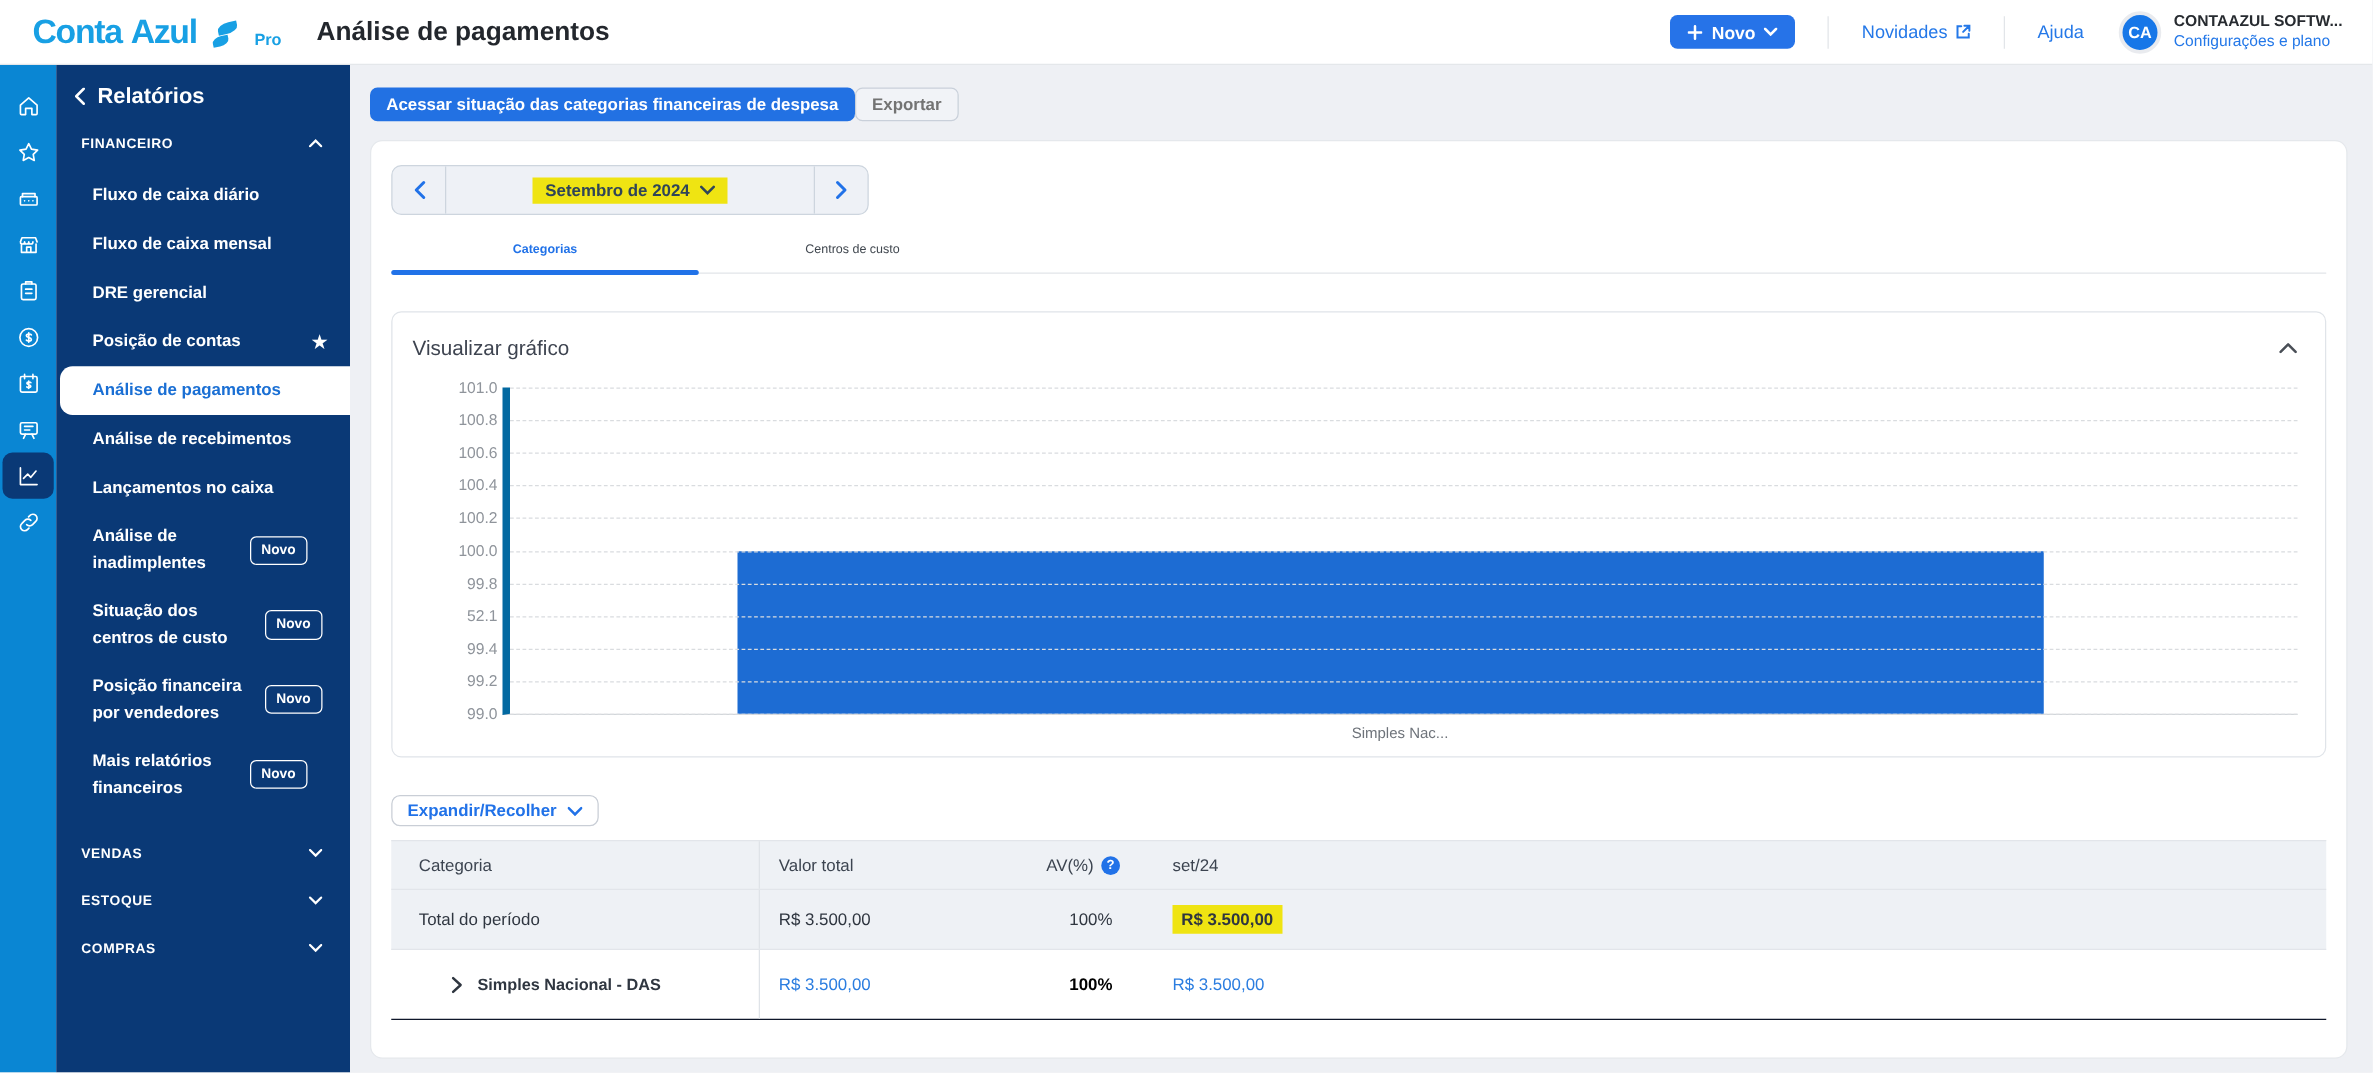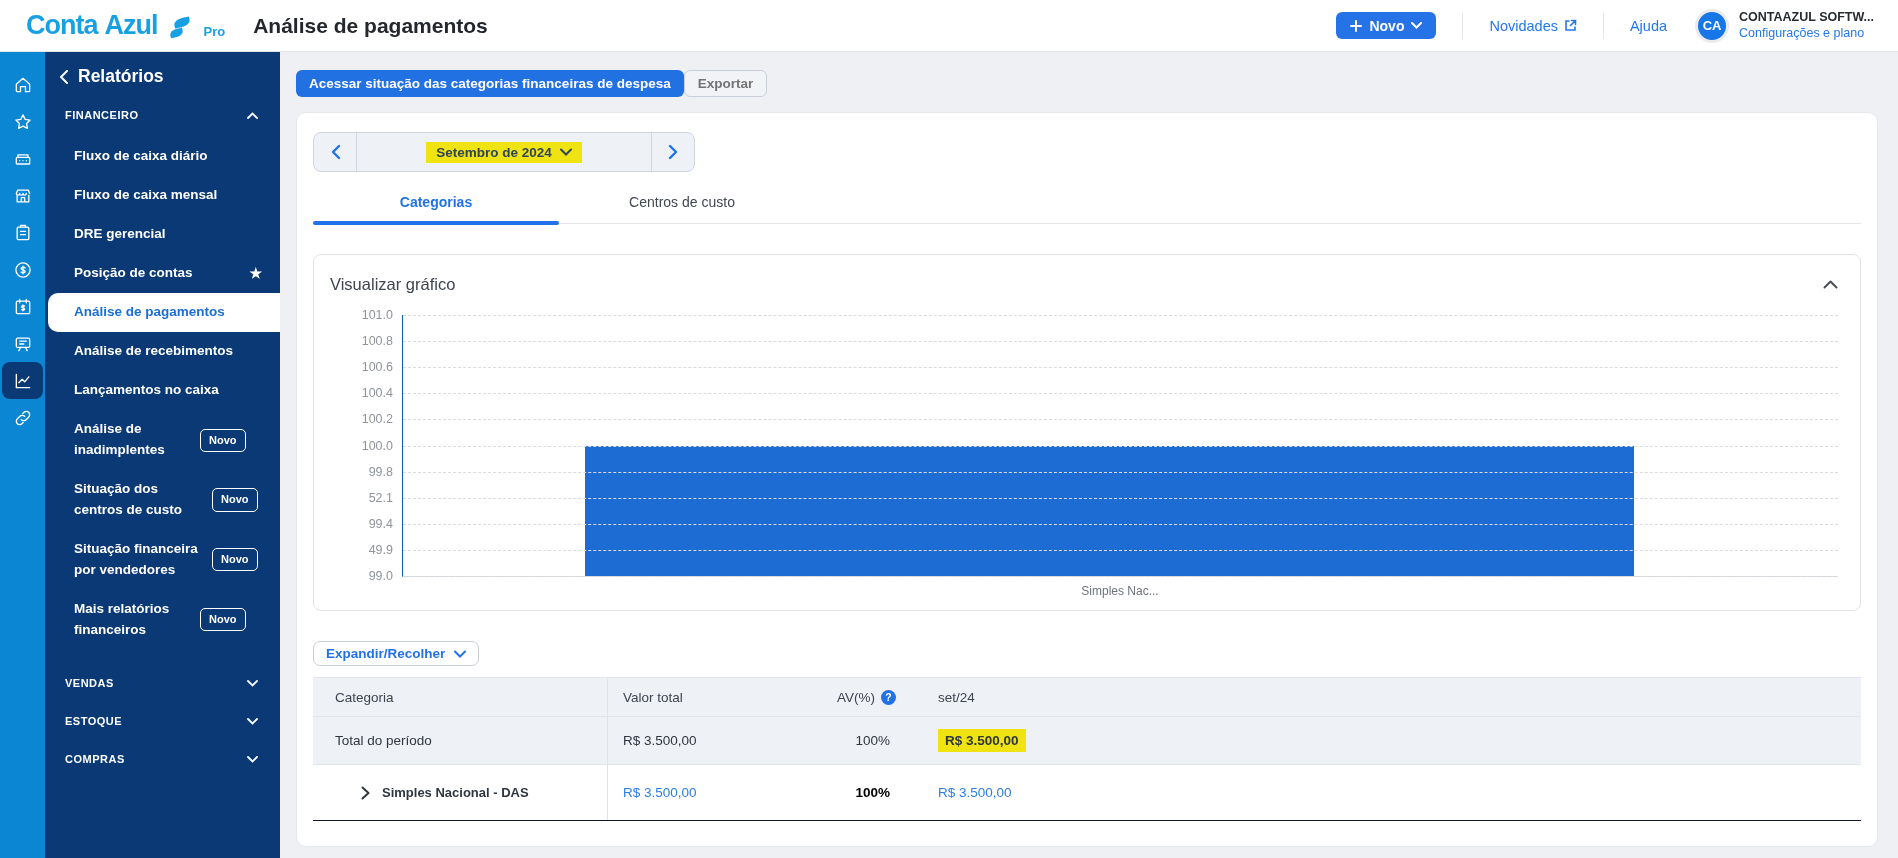--- a/index.html
+++ b/index.html
@@ -48,31 +48,31 @@
   .btn-secondary { background:#f1f3f7; color:#737373; border:1px solid #c9d0da; border-radius:6px; height:27px; padding:0 13px; font-size:13.5px; font-weight:bold; cursor:pointer; font-family:inherit; }
 
   .outer-card { background:#fff; border:1px solid #e5e8ec; border-radius:10px; width:1582px; height:735px; padding:19px 16px 0 16px; }
 
   .period { display:flex; width:382px; height:40px; border:1px solid #cdd5de; border-radius:8px; background:#eef1f6; overflow:hidden; }
   .period-btn { width:42px; display:flex; align-items:center; justify-content:center; cursor:pointer; flex:0 0 auto; }
   .period-mid { flex:1; border-left:1px solid #cdd5de; border-right:1px solid #cdd5de; display:flex; align-items:center; justify-content:center; cursor:pointer; }
   .hl { background:#efe412; padding:3px 10px; display:inline-flex; align-items:center; gap:8px; font-size:13.5px; font-weight:bold; color:#2f4558; }
 
   .tabs { display:flex; margin-top:22px; position:relative; border-bottom:1px solid #e2e5e9; }
-  .tab { width:246px; text-align:center; padding-bottom:13px; font-size:14px; color:#40474f; cursor:pointer; position:relative; font-weight:bold;}
+  .tab { width:246px; text-align:center; padding-bottom:13px; font-size:10px; color:#40474f; cursor:pointer; position:relative; font-weight:bold;}
   .tab.active { color:#2172e8; }
   .tab.active::after { content:""; position:absolute; left:0; right:0; bottom:-2px; height:4px; background:#2172e8; border-radius:2px; }
 
   
   .chart-card { margin-top:30px; border:1px solid #e0e4e9; border-radius:8px; padding:16px 18px 10px 16px; }
   .chart-head { display:flex; align-items:center; }
   .chart-title { font-size:16.5px; color:#3e4450; }
   .chart-collapse { margin-left:auto; cursor:pointer; padding:4px; }
   .chart-wrap { position:relative; margin:18px 4px 0 72px; }
-  .plot { position:relative; height:262px; border-left:1px solid #0369a1; border-bottom:1px solid #d2d6da; }
+  .plot { position:relative; height:262px; border-left:6px solid #0369a1; border-bottom:1px solid #d2d6da; }
   .gridline { position:absolute; left:0; right:0; border-top:1.5px dashed #d9dcdf; }
   .ytick { position:absolute; right:calc(100% + 10px); transform:translateY(-50%); font-size:12.5px; color:#8f949b; white-space:nowrap; }
   .bar { position:absolute; bottom:0; }
   .xlabel { text-align:center; font-size:12px; color:#6e737a; padding:7px 0 2px 0; }
 
   
   .expand-btn { margin-top:30px; display:inline-flex; align-items:center; gap:9px; background:#fff; border:1px solid #c9ced6; border-radius:7px; height:25px; padding:0 12px; color:#2172e8; font-size:13.5px; font-weight:bold; cursor:pointer; font-family:inherit; }
   .table { margin-top:11px; }
   .trow { display:grid; grid-template-columns:295px 190px 100px 1fr; align-items:center; }
   .trow > div:first-child { border-right:1px solid #dfe3e8; height:100%; display:flex; align-items:center; }
@@ -235,21 +235,21 @@
       </div>
     <div class="menu-item" style="padding-right:14px;">
       <span class="lbl" style="max-width:118px;">Análise de inadimplentes</span>
       <span class="badge-novo">Novo</span>
     </div>
     <div class="menu-item" style="padding-right:14px;">
       <span class="lbl" style="max-width:130px;">Situação dos centros de custo</span>
       <span class="badge-novo">Novo</span>
     </div>
     <div class="menu-item" style="padding-right:14px;">
-      <span class="lbl" style="max-width:130px;">Situação financeira por vendedores</span>
+      <span class="lbl" style="max-width:130px;">Posição financeira por vendedores</span>
       <span class="badge-novo">Novo</span>
     </div>
     <div class="menu-item" style="padding-right:14px;">
       <span class="lbl" style="max-width:118px;">Mais relatórios financeiros</span>
       <span class="badge-novo">Novo</span>
     </div>
 
     <div style="height:14px;"></div>
     <div class="panel-sec collapsed">
       <span>VENDAS</span>
@@ -331,21 +331,21 @@
               <div class="ytick" style="top: 40%;">100.2</div>
               <div class="gridline" style="top: 40%;"></div>
               <div class="ytick" style="top: 50%;">100.0</div>
               <div class="gridline" style="top: 50%;"></div>
               <div class="ytick" style="top: 60%;">99.8</div>
               <div class="gridline" style="top: 60%;"></div>
               <div class="ytick" style="top: 70%;">52.1</div>
               <div class="gridline" style="top: 70%;"></div>
               <div class="ytick" style="top: 80%;">99.4</div>
               <div class="gridline" style="top: 80%;"></div>
-              <div class="ytick" style="top: 90%;">49.9</div>
+              <div class="ytick" style="top: 90%;">99.2</div>
               <div class="gridline" style="top: 90%;"></div>
               <div class="ytick" style="top: 100%;">99.0</div>
               <div class="gridline" style="top: 100%;"></div>
             </div>
           <div class="xlabel">Simples Nac...</div>
         </div>
       </div>
 
       
       <button class="expand-btn">

